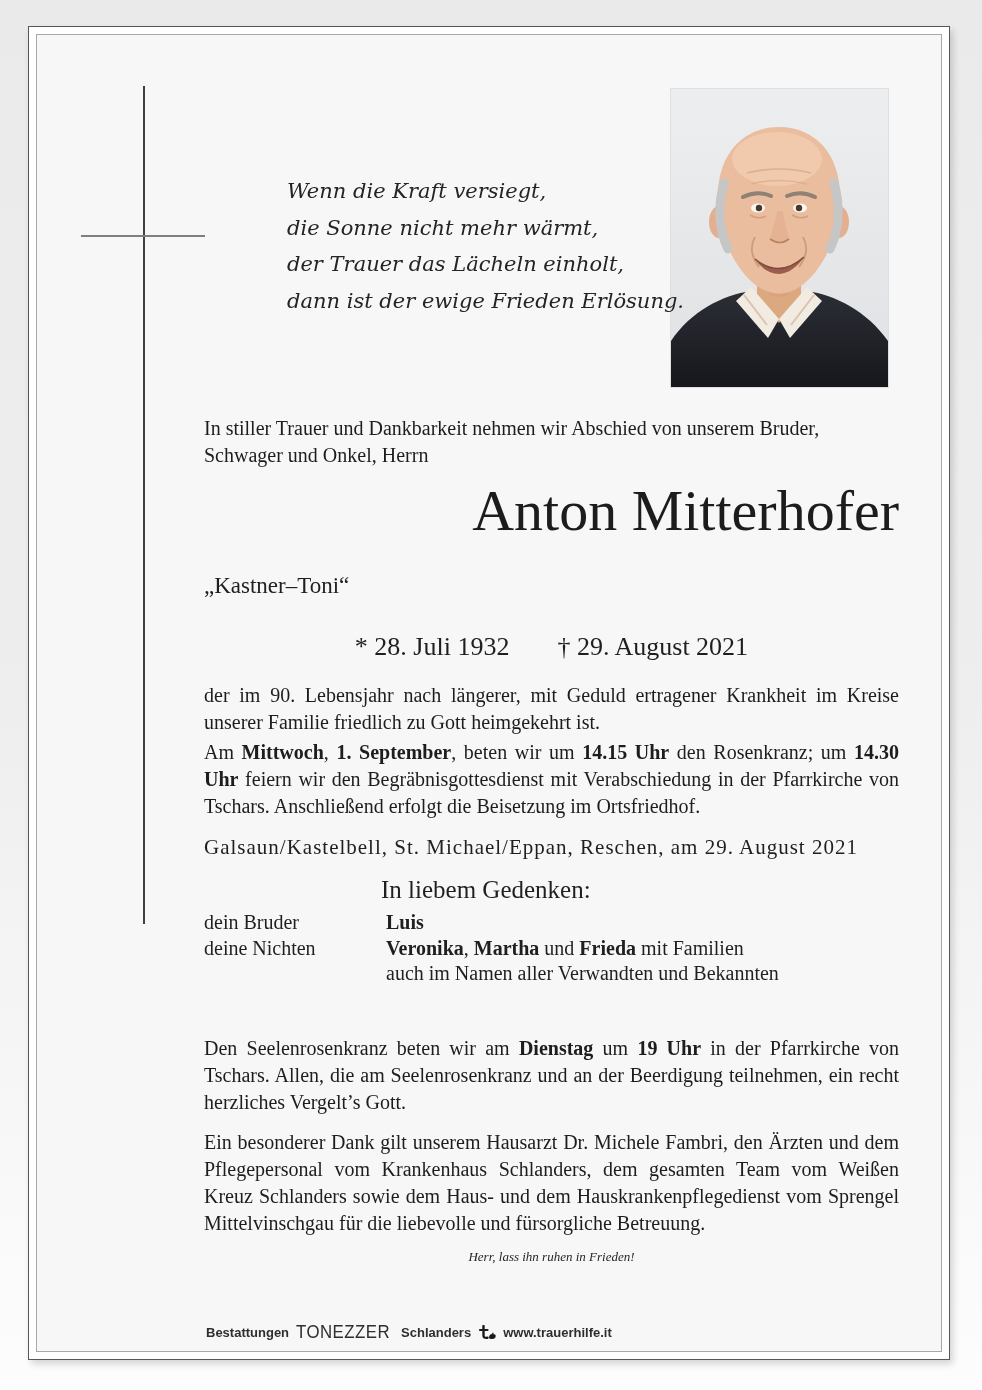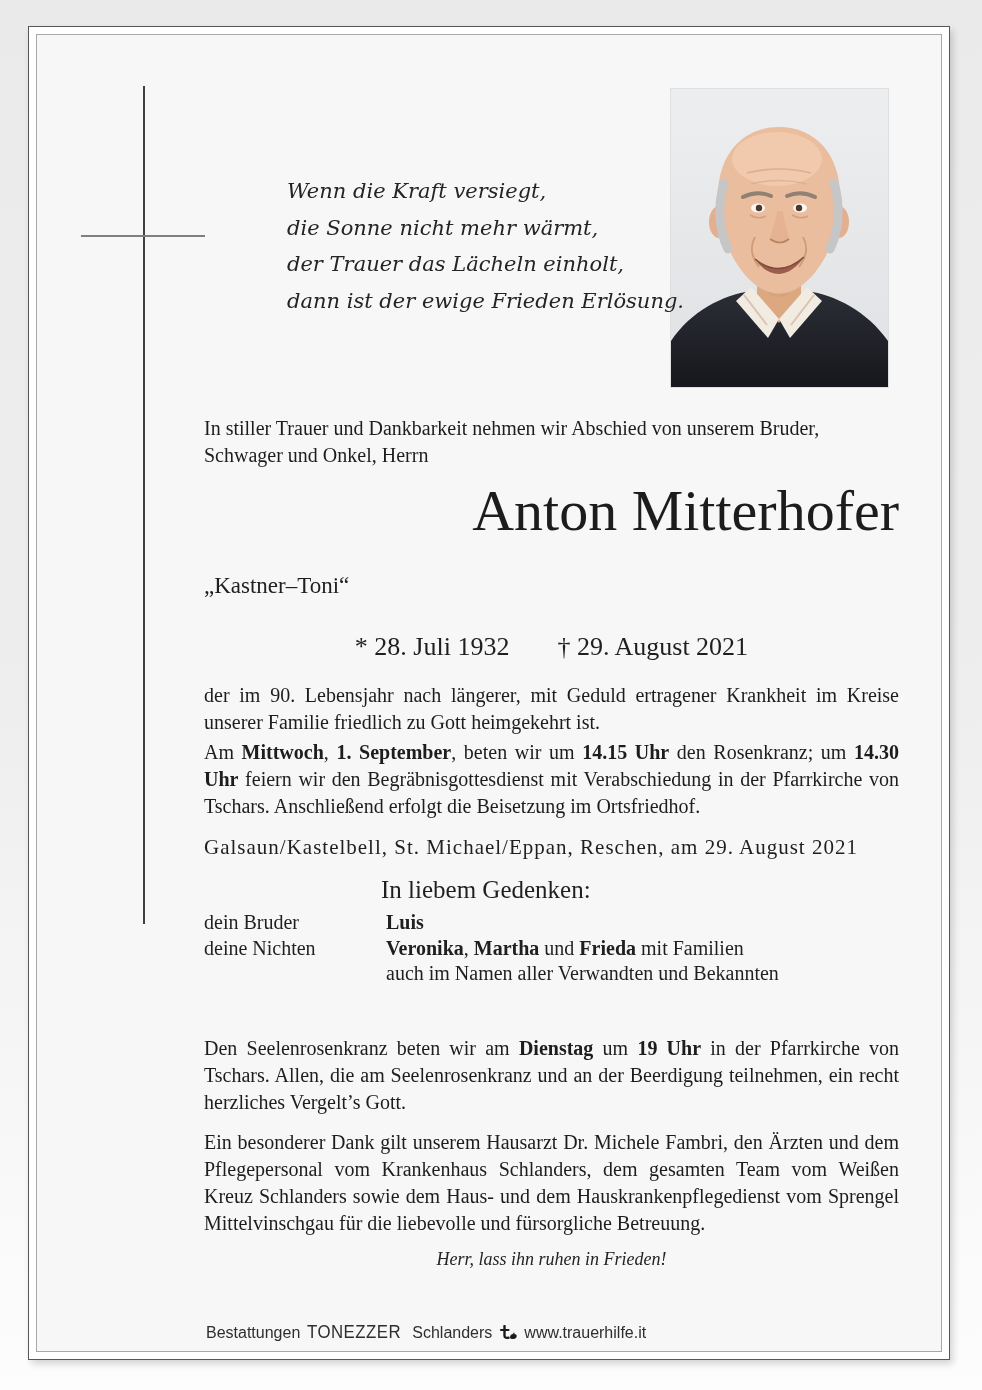--- a/index.html
+++ b/index.html
@@ -43,27 +43,27 @@
   .p-funeral{top:712px;}
   .dateline{top:808px;font-size:21px;letter-spacing:1px;}
   .gedenken{left:352px;top:849px;font-size:25px;}
   .mourners{top:883px;font-size:20px;line-height:25.5px;}
   .m-row{display:flex;}
   .m-label{width:182px;flex:0 0 182px;}
   .m-value{flex:1;}
   .p-rosary{top:1008px;}
   .p-thanks{top:1102px;}
   .closing{
-    top:1222px;text-align:center;font-style:italic;font-size:18px;color:#242424;
+    top:1222px;text-align:center;font-style:italic;font-size:13px;color:#242424;
   }
   .footer{
     left:177px;top:1295px;display:flex;align-items:center;gap:7px;
     font-family:"Liberation Sans",sans-serif;color:#2e2e2e;
   }
-  .f-small{font-size:16px;}
+  .f-small{font-size:13px;font-weight:bold;}
   .f-brand{font-size:17.5px;letter-spacing:.5px;transform:scaleX(.96);transform-origin:left;}
   .f-logo{display:inline-flex;align-items:center;}
   .b, b{font-weight:bold;}
 </style>
 </head>
 <body>
 
 <div class="card">
   <div class="frame"></div>
 

